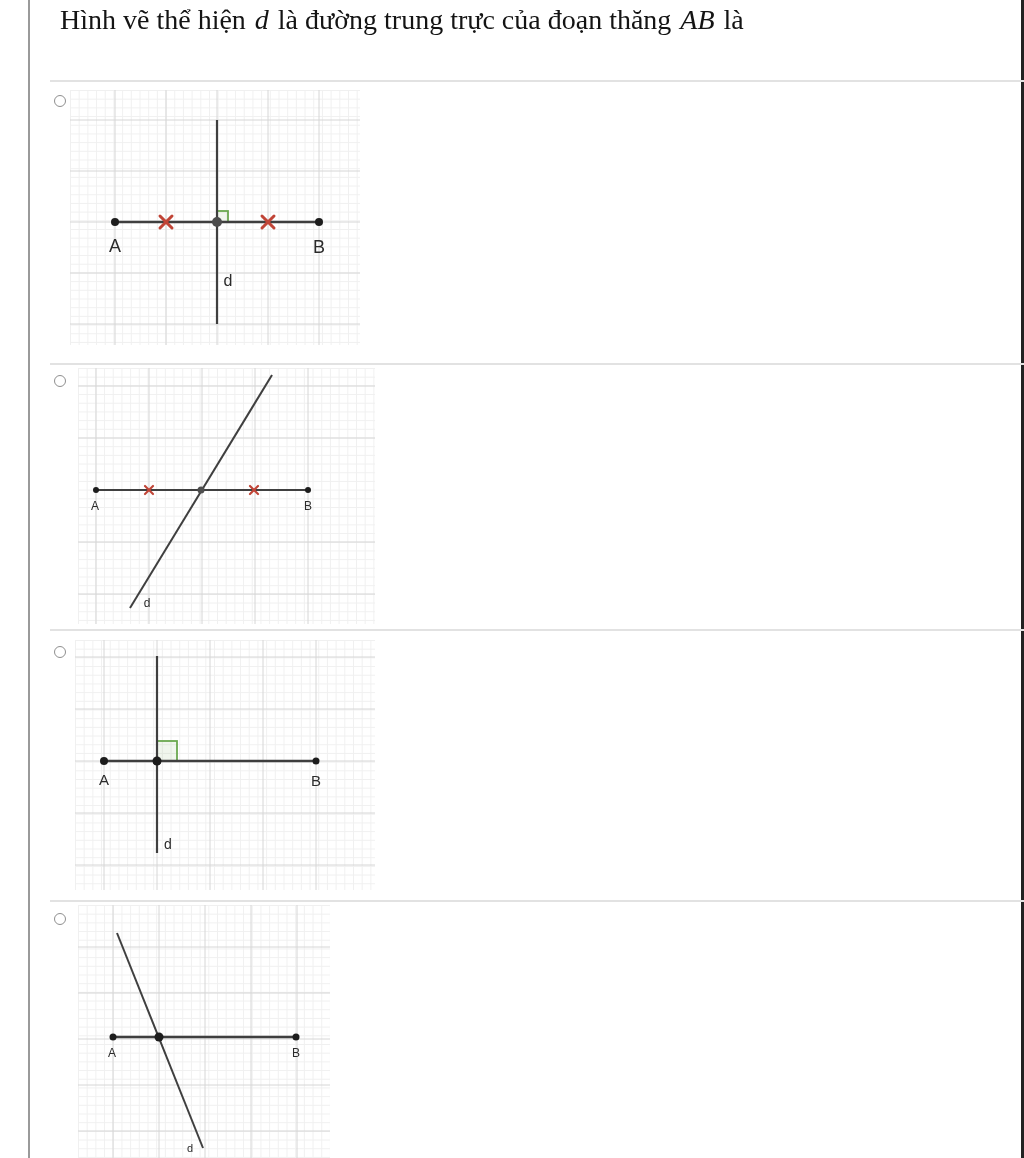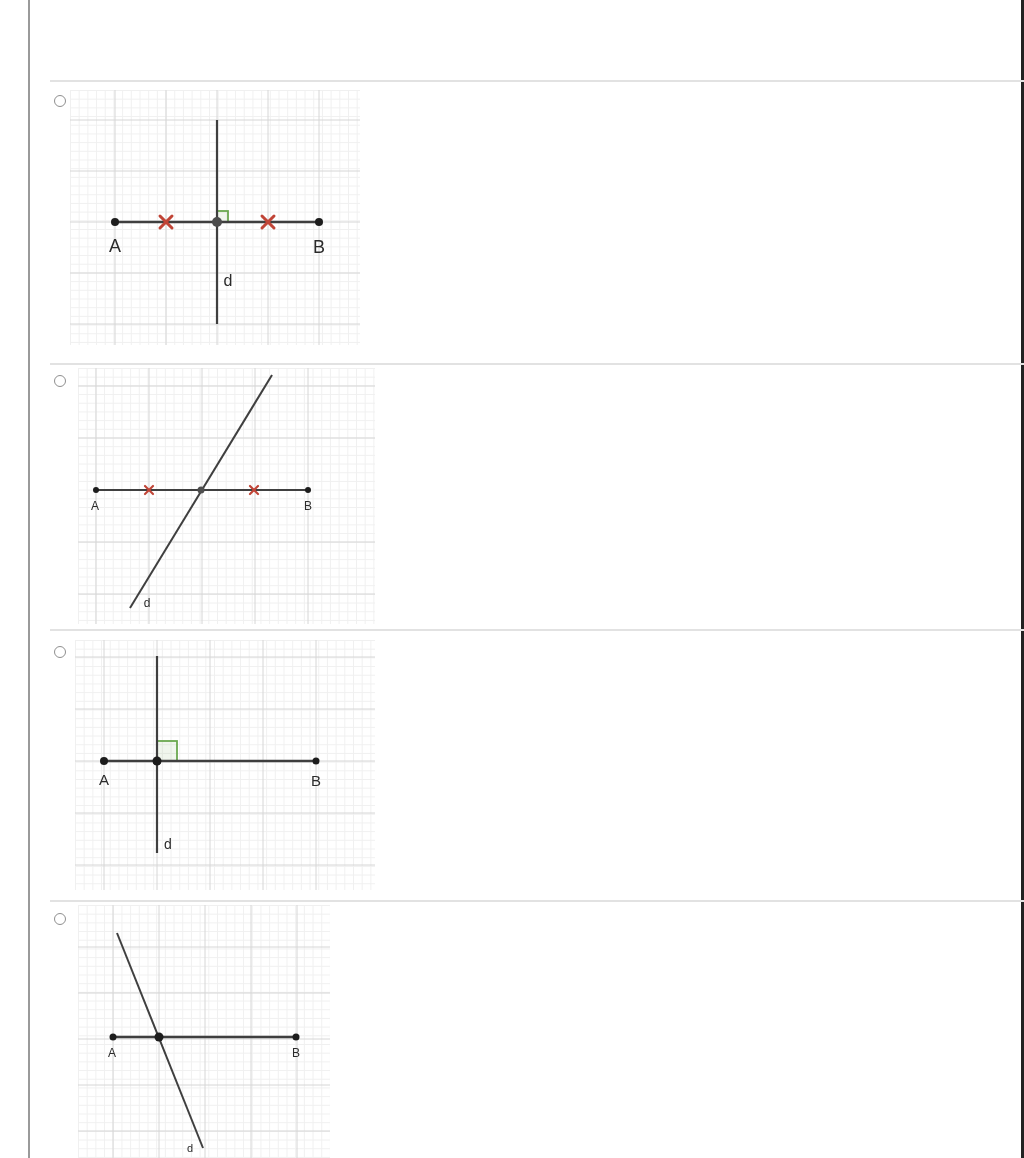--- a/index.html
+++ b/index.html
@@ -24,20 +24,23 @@
   .diagram-1{left:70px;top:90px;} .diagram-2{left:78px;top:368px;}
   .diagram-3{left:75px;top:640px;} .diagram-4{left:78px;top:905px;}
 </style>
 </head>
 <body>
 
 <div id="page">
   <div class="border-left"></div>
   <div class="border-right"></div>
 
+  <div class="title">
+    <span>Hình vẽ thể hiện</span><span class="math">d</span><span>là đường trung trực của đoạn thăng</span><span class="math">AB</span><span>là</span>
+  </div>
 
   <div class="separator sep-1"></div>
   <div class="separator sep-2"></div>
   <div class="separator sep-3"></div>
   <div class="separator sep-4"></div>
 
   <div>
     <span class="radio radio-1"></span>
     <svg class="diagram diagram-1" width="290" height="255" viewBox="0 0 290 255">
         <line x1="45" y1="0" x2="45" y2="255" stroke="#d6d6d6" stroke-width="1"></line>

